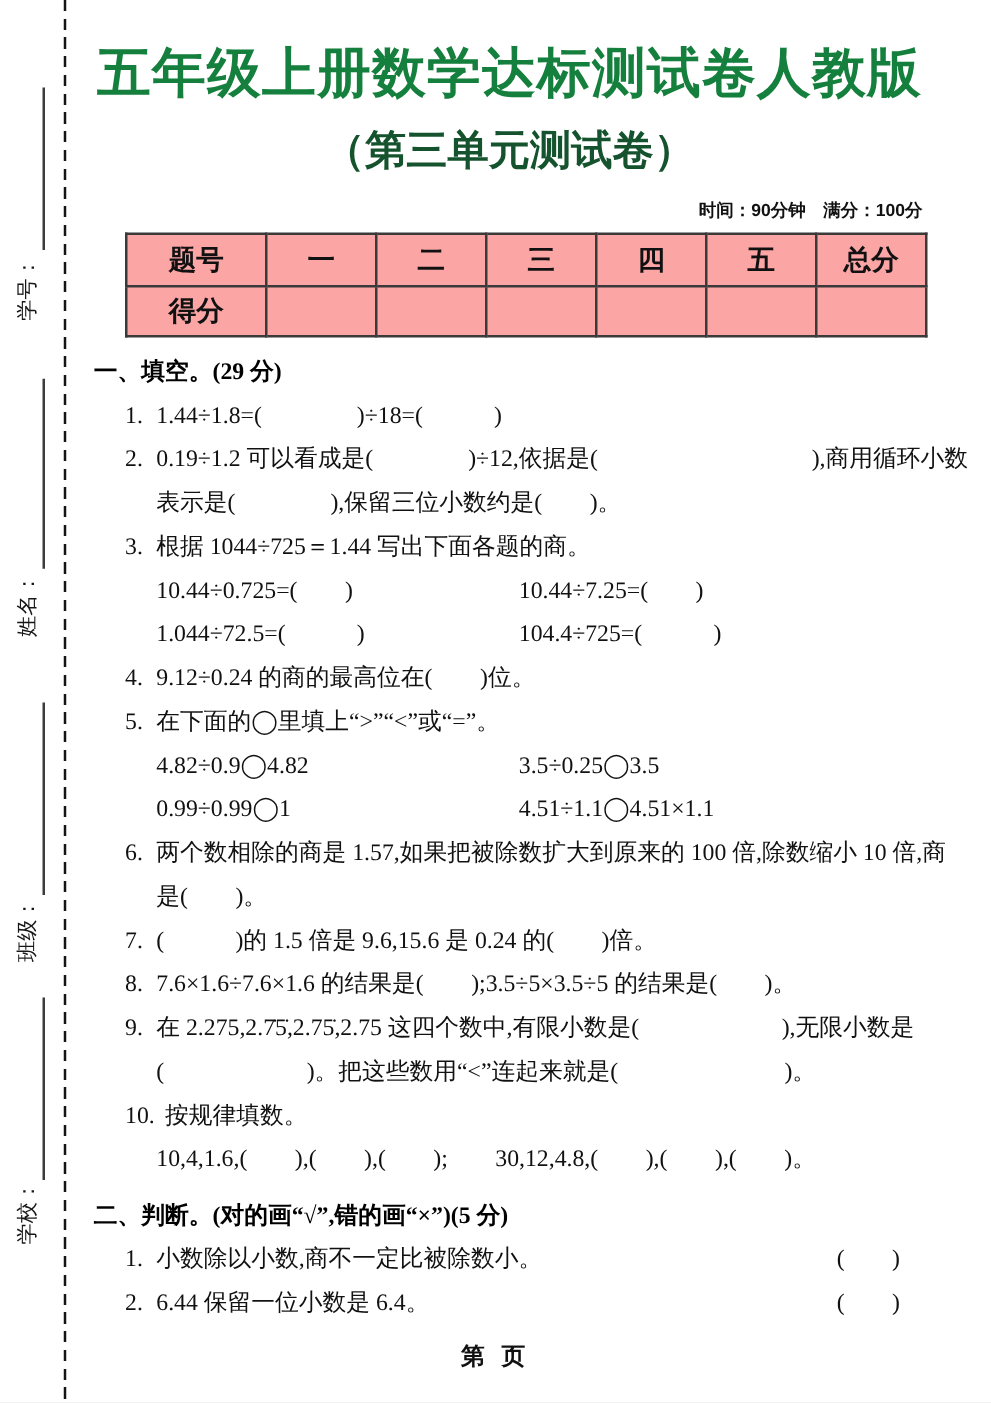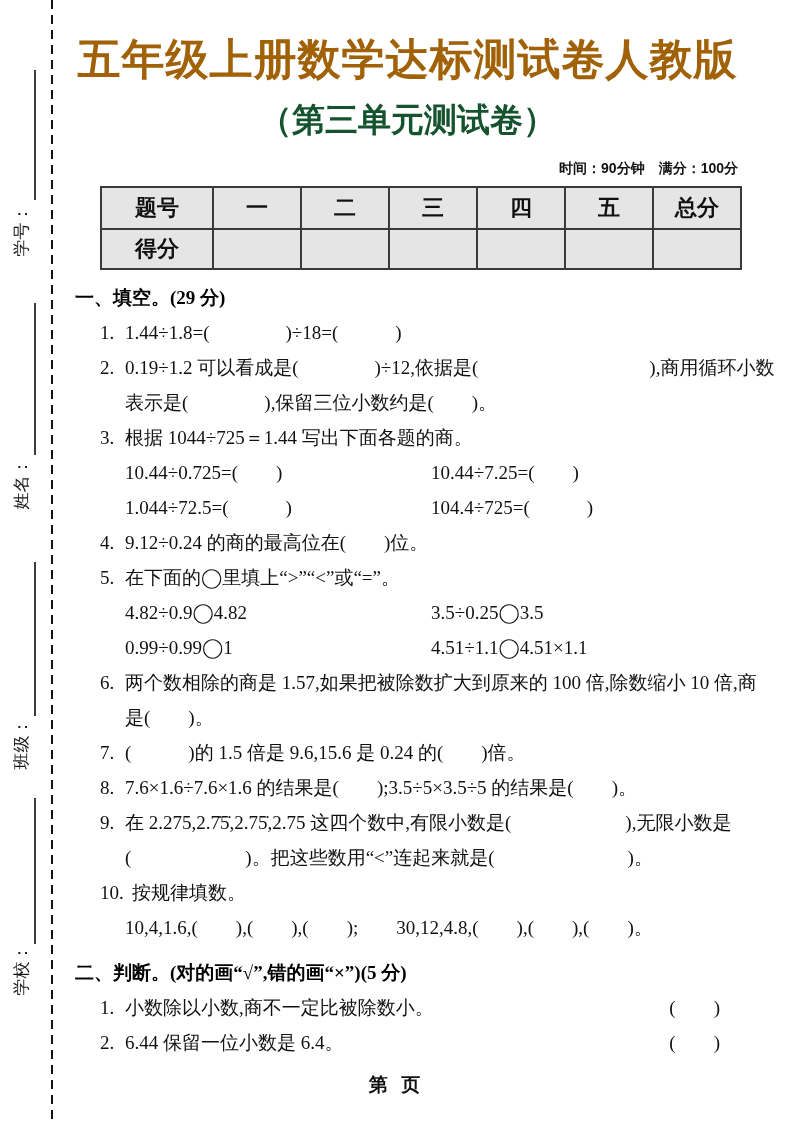--- a/index.html
+++ b/index.html
@@ -42,21 +42,21 @@
   
   .content { position:absolute; left:75px; top:0; width:665px; }
 
   .title {
     margin-top:30px;
     text-align:center;
     font-family:"Liberation Sans","DejaVu Sans",sans-serif;
     font-weight:900;
     font-size:43px; line-height:58px;
     letter-spacing:1px;
-    color:#a16207;
+    color:#15803d;
   }
   .subtitle {
     margin-top:8px;
     text-align:center;
     font-family:"Liberation Sans","DejaVu Sans",sans-serif;
     font-weight:900;
     font-size:33px; line-height:48px;
     color:#14532d;
   }
   .info-line {
@@ -72,38 +72,38 @@
     width:640px; margin-left:25px;
     border-collapse:collapse;
     table-layout:fixed;
     font-family:"Liberation Sans","DejaVu Sans",sans-serif;
   }
   table.score td {
     border:2px solid #3a3a3a;
     text-align:center; vertical-align:middle;
     font-size:22px; font-weight:700;
     height:42px;
-    background:#e5e5e5;
+    background:#fca5a5;
   }
   table.score tr.score-row td { height:40px; }
   col.c-label { width:112px; }
   col.c-num   { width:88px; }
   col.c-total { width:88px; }
 
   .sec-heading {
     margin-top:10px;
     font-family:Liberation Serif, serif;
     font-weight:700;
     font-size:19px; line-height:35px;
     color:#000;
   }
   .q-line  { font-size:19px; line-height:35px; padding-left:25px; white-space:nowrap; }
   .q-cont  { font-size:19px; line-height:35px; padding-left:50px; white-space:nowrap; }
   .q-num   { display:inline-block; min-width:25px; }
-  .sub-row { display:flex; padding-left:50px; font-size:19px; line-height:35px;gap:16px; }
+  .sub-row { display:flex; padding-left:50px; font-size:19px; line-height:35px; }
   .sub-row .col-a { width:290px; }
   .sub-row .col-b { flex:1; }
   .judge-row {
     display:flex; justify-content:space-between;
     font-size:19px; line-height:35px;
     padding-left:25px; padding-right:20px;gap:22px;
   }
   .footer {
     position:absolute; left:0; width:100%;
     top:1072px;

